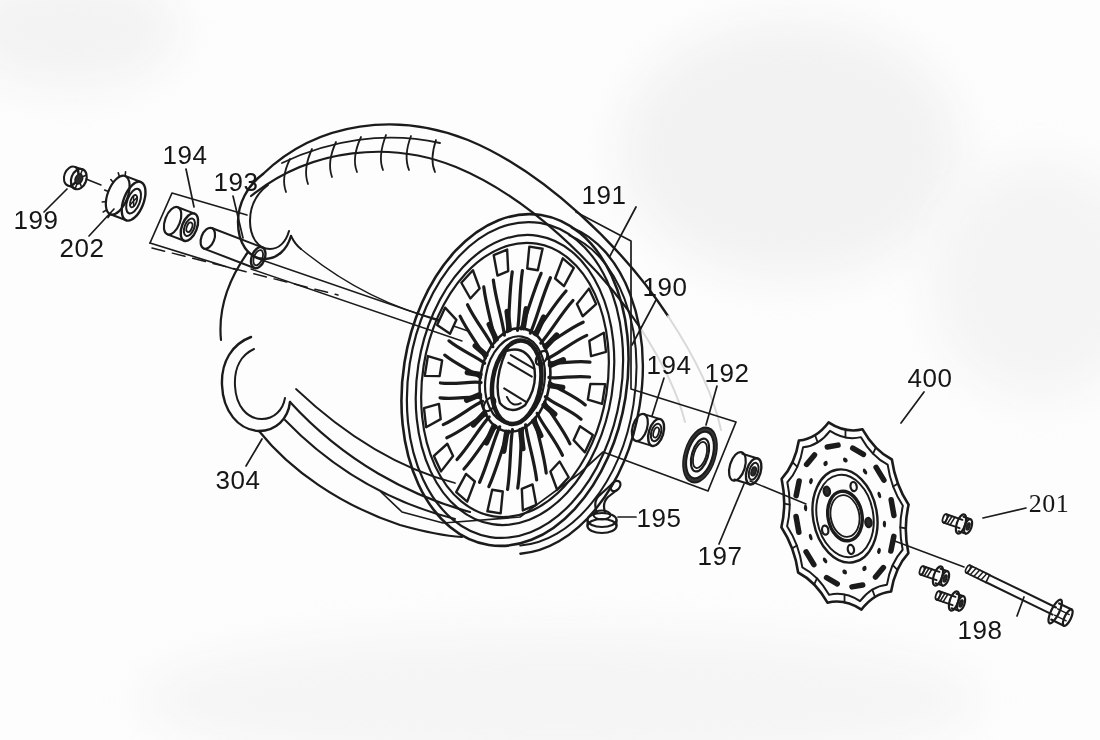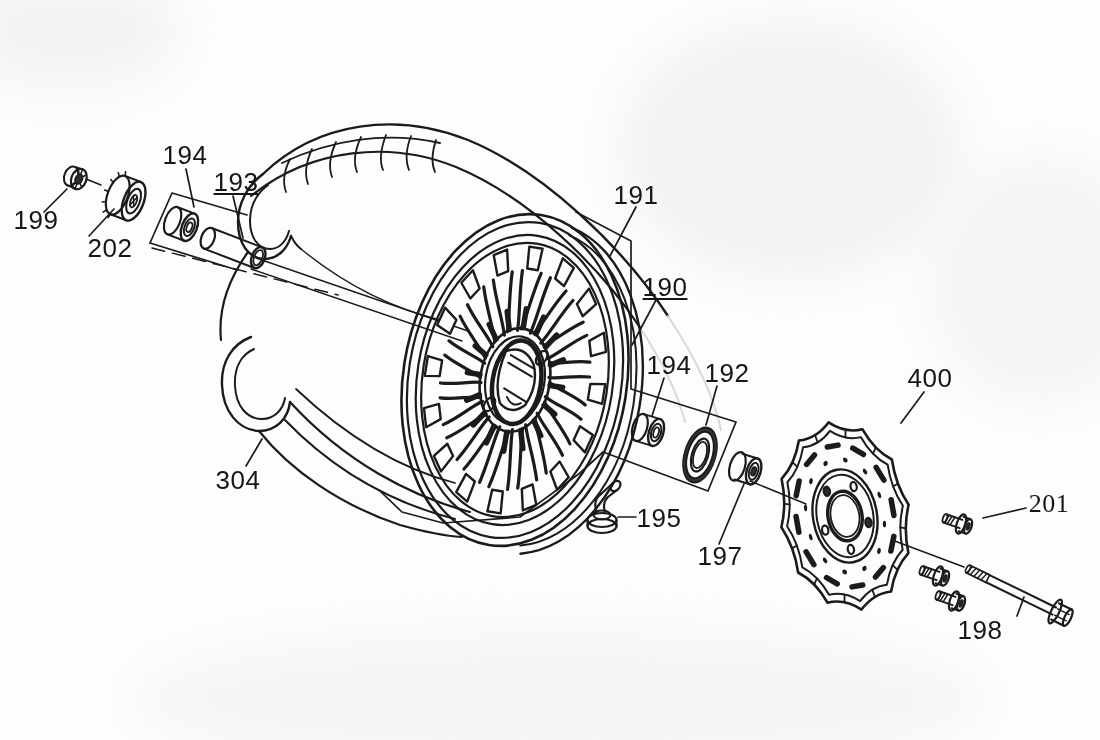--- a/index.html
+++ b/index.html
@@ -333,25 +333,25 @@
         <line x1="618" y1="517" x2="636" y2="517"></line>
         <line x1="719" y1="544" x2="744" y2="484"></line>
         <line x1="924" y1="392" x2="901" y2="423"></line>
         <line x1="1026" y1="508" x2="983" y2="518"></line>
         <line x1="1017" y1="616" x2="1024" y2="597"></line>
       </g>
   </svg>
 
   <div id="label-layer">
       <div class="part-label" style="left: 36px; top: 220px;">199</div>
-      <div class="part-label" style="left: 82px; top: 248px; margin-left: 28px;">202</div>
+      <div class="part-label" style="left: 82px; top: 248px;">202</div>
       <div class="part-label" style="left: 185px; top: 155px;">194</div>
-      <div class="part-label" style="left: 236px; top: 182px; text-decoration: underline;">193</div>
-      <div class="part-label" style="left: 636px; top: 195px;">191</div>
-      <div class="part-label" style="left: 665px; top: 287px; text-decoration: underline;">190</div>
+      <div class="part-label" style="left: 236px; top: 182px;">193</div>
+      <div class="part-label" style="left: 604px; top: 195px;">191</div>
+      <div class="part-label" style="left: 665px; top: 287px;">190</div>
       <div class="part-label" style="left: 669px; top: 365px;">194</div>
       <div class="part-label" style="left: 727px; top: 373px;">192</div>
       <div class="part-label" style="left: 238px; top: 480px;">304</div>
       <div class="part-label" style="left: 659px; top: 518px;">195</div>
       <div class="part-label" style="left: 720px; top: 556px;">197</div>
       <div class="part-label" style="left: 930px; top: 378px;">400</div>
       <div class="part-label" style="left: 1049px; top: 504px; font-family: Liberation Serif, serif;">201</div>
       <div class="part-label" style="left: 980px; top: 630px;">198</div>
     </div>
 </div>

